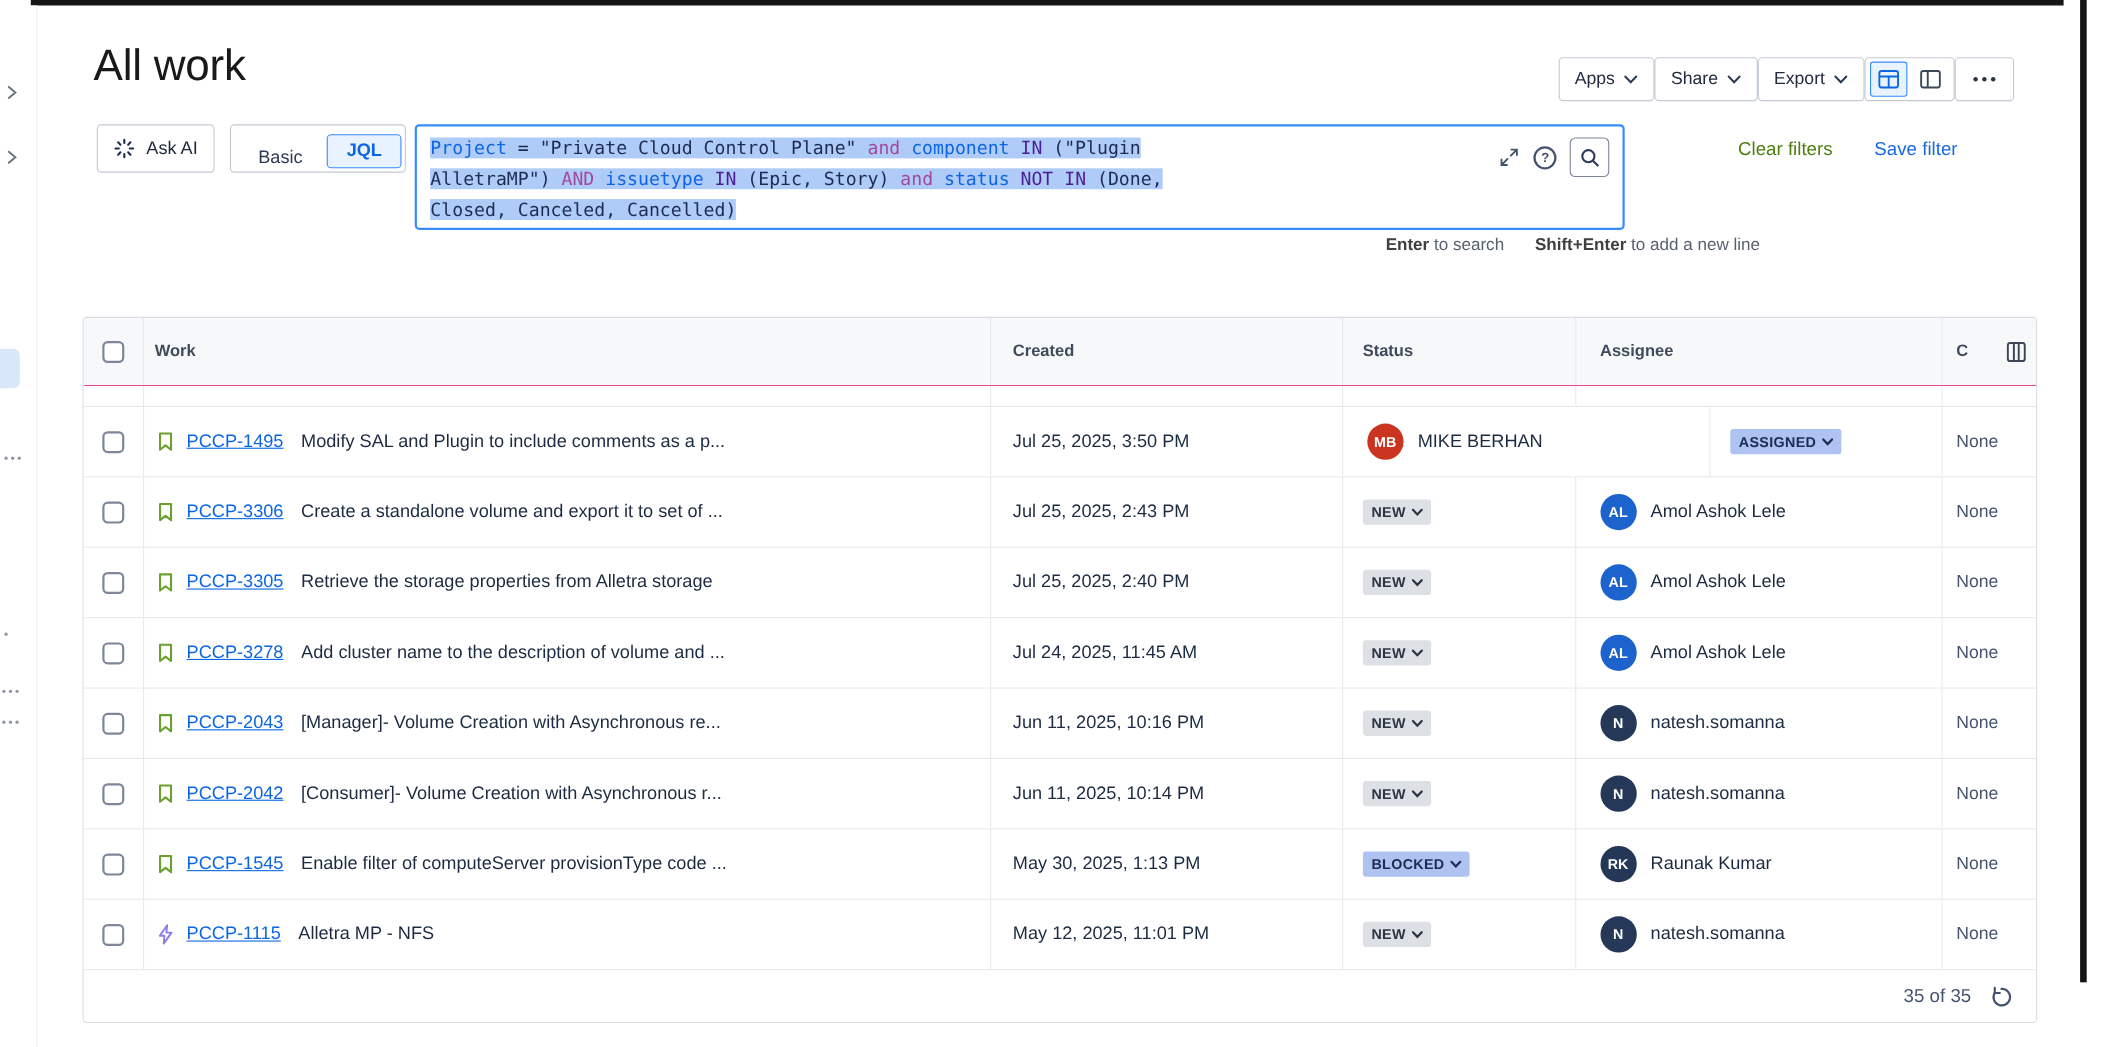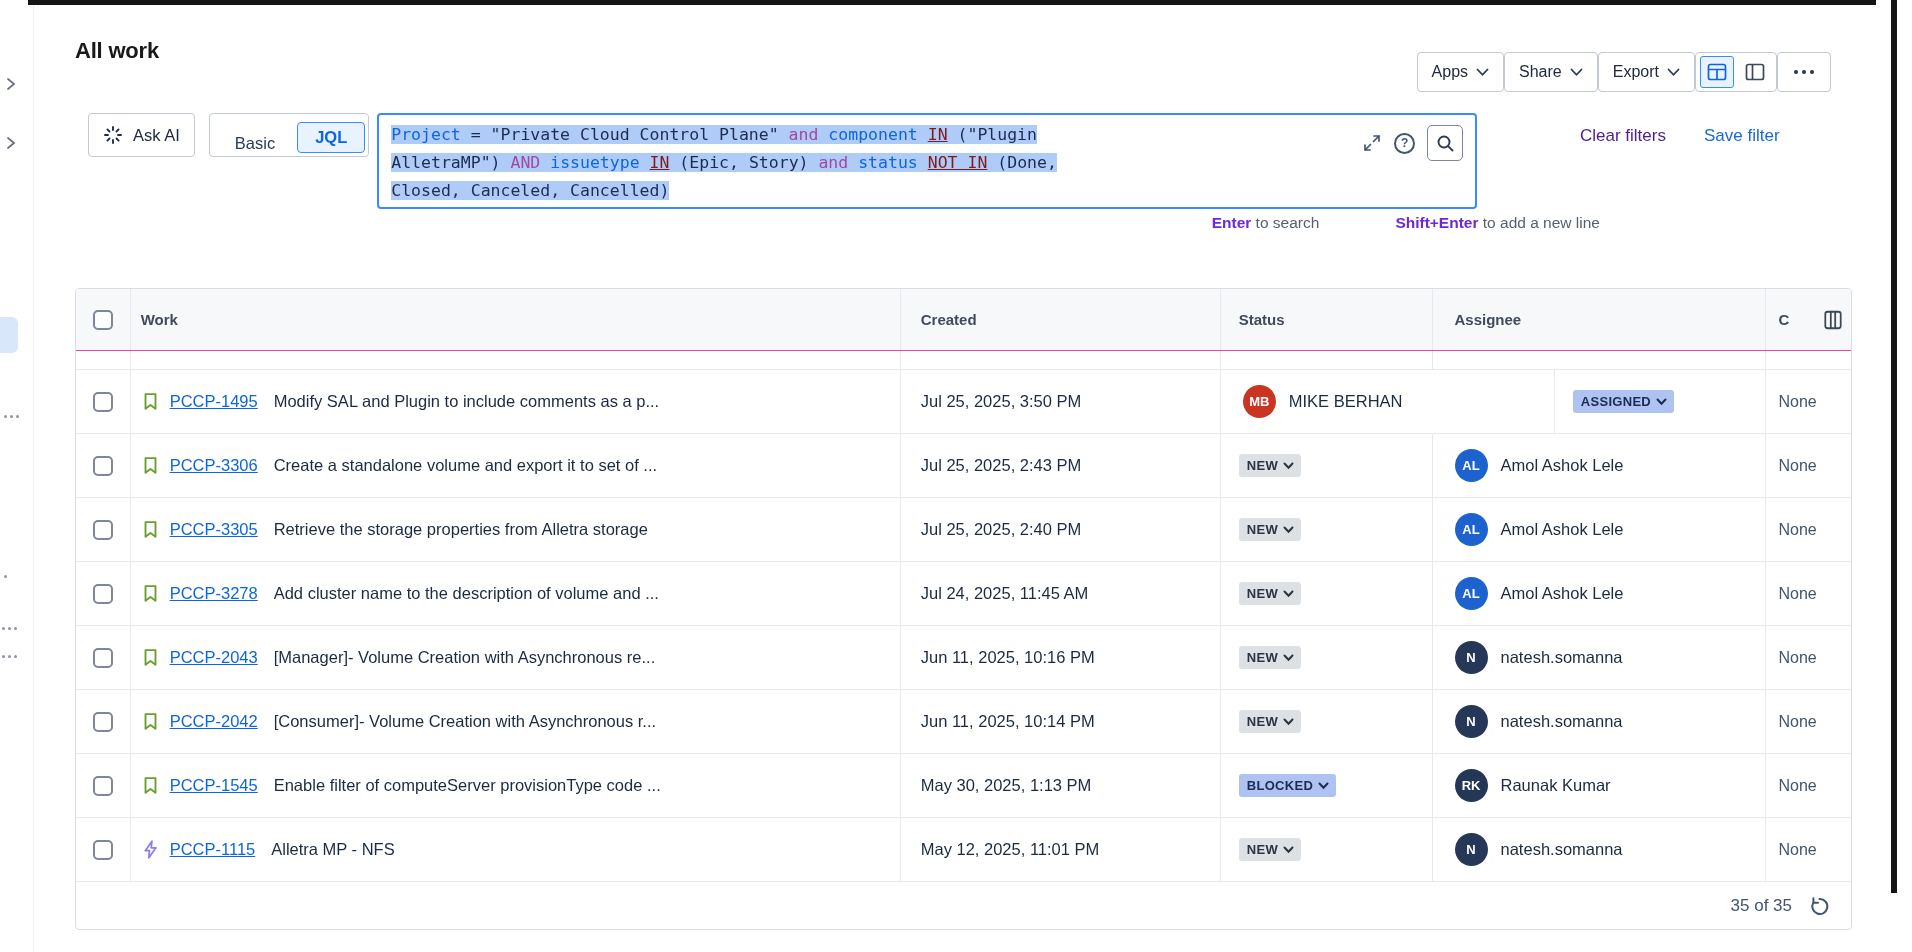--- a/index.html
+++ b/index.html
@@ -14,21 +14,21 @@
 
   
   .sidebar { position:absolute; left:0; top:5px; width:34px; height:947px; background:#fff; border-right:1px solid #EDEFF2; }
   .sb-glyph { position:absolute; left:6px; }
   .sb-active { position:absolute; left:0; top:312px; width:18px; height:36px; background:#D9E7FB; border-radius:0 6px 6px 0; }
   .dots { display:flex; gap:3px; position:absolute; }
   .dots i { width:3px; height:3px; border-radius:50%; background:#8C95A3; }
 
   .main { position:absolute; left:35px; top:5px; width:1856px; height:947px; }
 
-  .page-title { position:absolute; left:40px; top:33px; font-size:22px; font-weight:700; color:#18191A; letter-spacing:-0.2px; }
+  .page-title { position:absolute; left:50px; top:33px; font-size:40px; font-weight:400; color:#18191A; letter-spacing:-0.2px; }
 
   
   .toolbar { position:absolute; top:47px; right:60px; display:flex; align-items:center; }
   .btn { display:inline-flex; align-items:center; gap:8px; height:40px; padding:0 14px;
     background:#fff; border:1px solid #C3C9D3; border-radius:4px; font-size:16px; font-weight:500; color:#222A3F; cursor:pointer; }
   .view-toggle { display:flex; align-items:center; gap:4px; height:40px; padding:0 4px; border:1px solid #C3C9D3; border-radius:4px; background:#fff; }
   .vt-btn { width:34px; height:32px; display:flex; align-items:center; justify-content:center; border-radius:3px; }
   .vt-btn.active { background:#E9F2FF; border:1.5px solid #388BFF; }
   .more-btn { width:54px; justify-content:center; }
 
@@ -37,33 +37,33 @@
   .ask-ai { height:44px; gap:10px; font-size:16.5px; }
   .segmented { display:flex; align-items:flex-end; height:44px; margin-left:14px; border:1px solid #C3C9D3; border-radius:4px; background:#fff; padding:3px; }
   .seg-basic { padding:0 22px; font-size:16.5px; color:#2B3A55; cursor:pointer; }
   .seg-jql { padding:5px 17px; font-size:16.5px; font-weight:600; color:#0C66E4; background:#E9F2FF;
     border:1.5px solid #388BFF; border-radius:4px; cursor:pointer; }
 
   .jql-editor { position:relative; margin-left:8px; width:1100px; height:96px;
     border:2px solid #388BFF; border-radius:4px; background:#fff; padding:6px 150px 6px 12px; cursor:text; }
   .jql-line { font-family:"DejaVu Sans Mono","Liberation Mono",monospace; font-size:16.5px; line-height:28px; white-space:pre; }
   .jql-sel { background:#AFCBF8; }
-  .tk-f { color:#0C66E4; } .tk-k { color:#A3499C; } .tk-g { color:#7f1d1d;text-decoration:underline; } .tk-t { color:#1D2B50; }
+  .tk-f { color:#0C66E4; } .tk-k { color:#A3499C; } .tk-g { color:#4c1d95; } .tk-t { color:#1D2B50; }
   .jql-actions { position:absolute; top:10px; right:12px; display:flex; align-items:center; gap:12px; }
   .help-circle { width:21px; height:21px; border:2px solid #44546F; border-radius:50%;
     display:flex; align-items:center; justify-content:center; font-size:12px; font-weight:700; color:#44546F; }
   .search-btn { width:36px; height:36px; border:1px solid #7D8696; border-radius:5px; background:#fff;
     display:flex; align-items:center; justify-content:center; cursor:pointer; }
 
   .filter-links { position:absolute; top:121px; left:1545px; display:flex; gap:38px; align-items:center; }
-  .clear-filters { font-size:17px; font-weight:500; color:#4c1d95; cursor:pointer; }
+  .clear-filters { font-size:17px; font-weight:500; color:#4d7c0f; cursor:pointer; }
   .save-filter { font-size:17px; font-weight:500; color:#1868DB; cursor:pointer; }
 
   .hint-row { position:absolute; top:209px; left:465px; width:1100px; text-align:right; font-size:15.5px; color:#57616E; }
-  .hint-row b { color:#6d28d9; font-weight:700;margin-left:48px; }
+  .hint-row b { color:#404040; font-weight:700; }
   .hint-sep { display:inline-block; width:28px; }
 
   
   .table { position:absolute; left:40px; top:283px; width:1777px; height:642px;
     border:1px solid #D9DDE3; border-radius:4px; overflow:hidden; background:#fff; }
   .thead { display:flex; height:62px; background:#F7F8F9; border-bottom:1px solid #ec4899; align-items:stretch; }
   .th { display:flex; align-items:center; font-size:15px; font-weight:700; color:#3F4A5C; border-right:1px solid #E7E9EE; }
   .trow { display:flex; height:64px; border-top:1px solid #E7E9EE; background:#fff; }
   .trow.partial { height:18px; border-top:none; }
   .cell { display:flex; align-items:center; border-right:1px solid #E7E9EE; overflow:hidden; }

